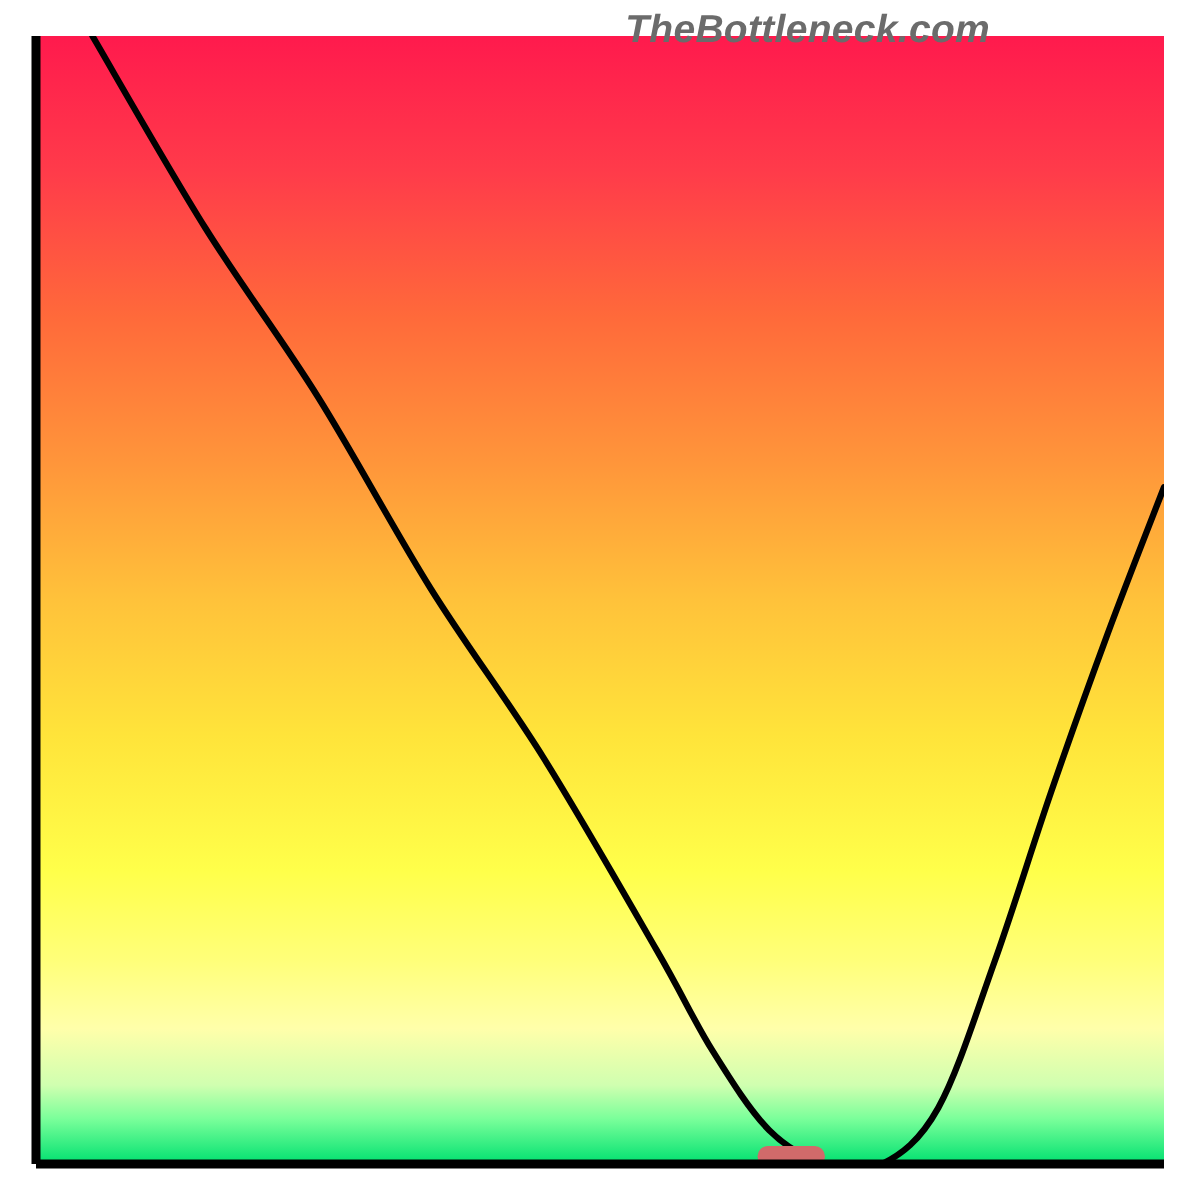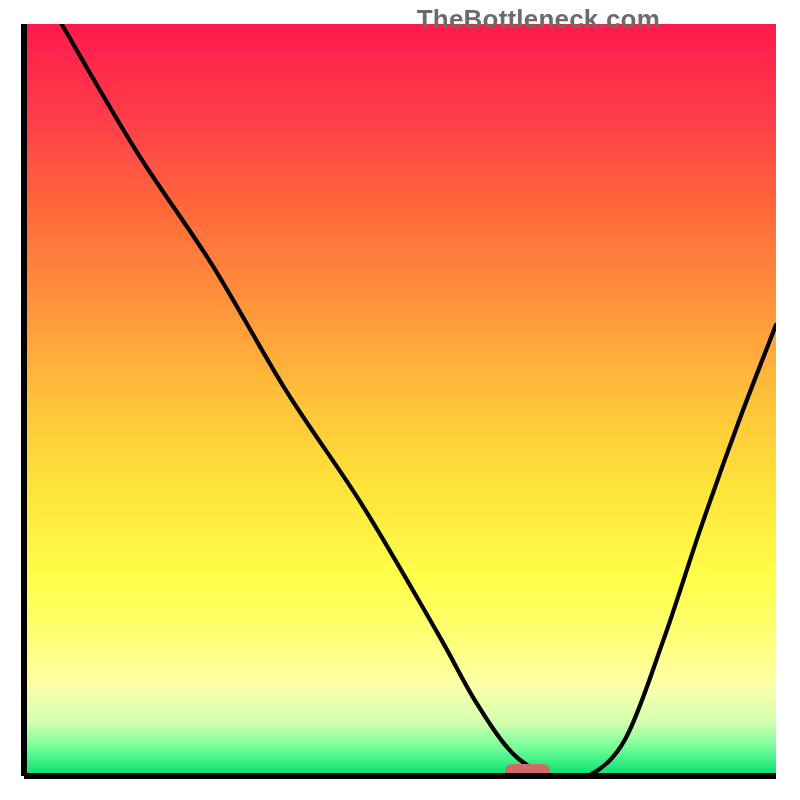--- a/index.html
+++ b/index.html
@@ -7,20 +7,21 @@
     padding: 0;
     width: 800px;
     height: 800px;
     background: #ffffff;
     overflow: hidden;
   }
   .chart-container {
     position: relative;
     width: 670px;
     height: 800px;
+    font-style: italic;
   }
   .plot-area {
     position: absolute;
     left: 24px;
     top: 24px;
     width: 752px;
     height: 752px;
     background: linear-gradient(to bottom,
       #ff1a4d 0%,
       #ff3b4a 12%,

